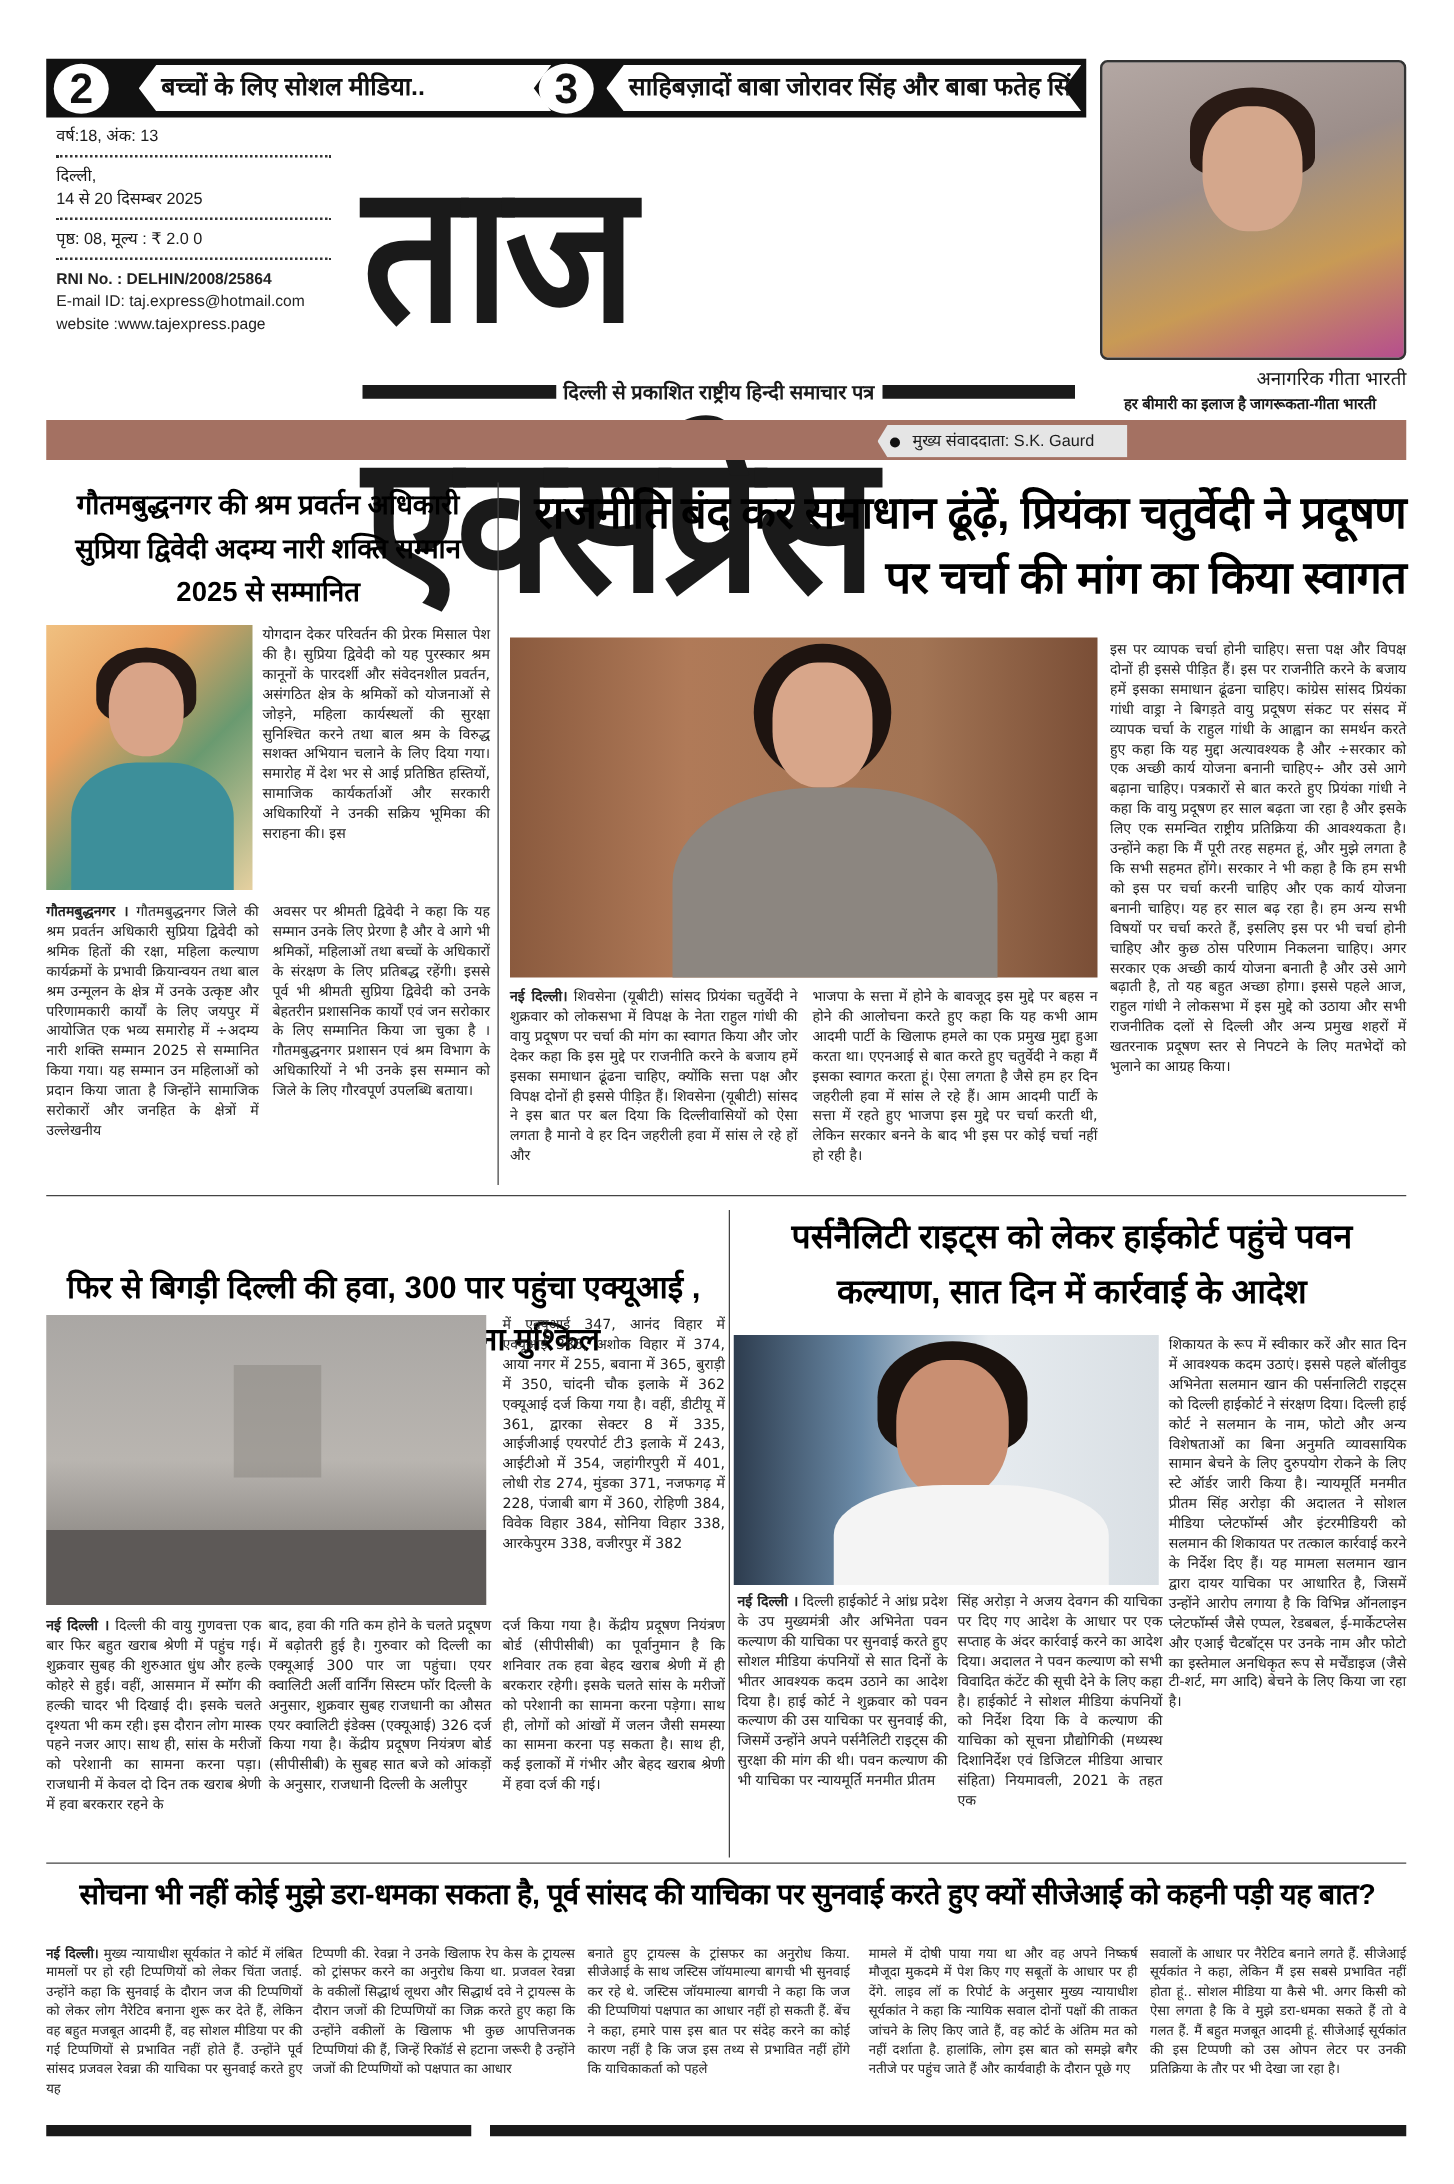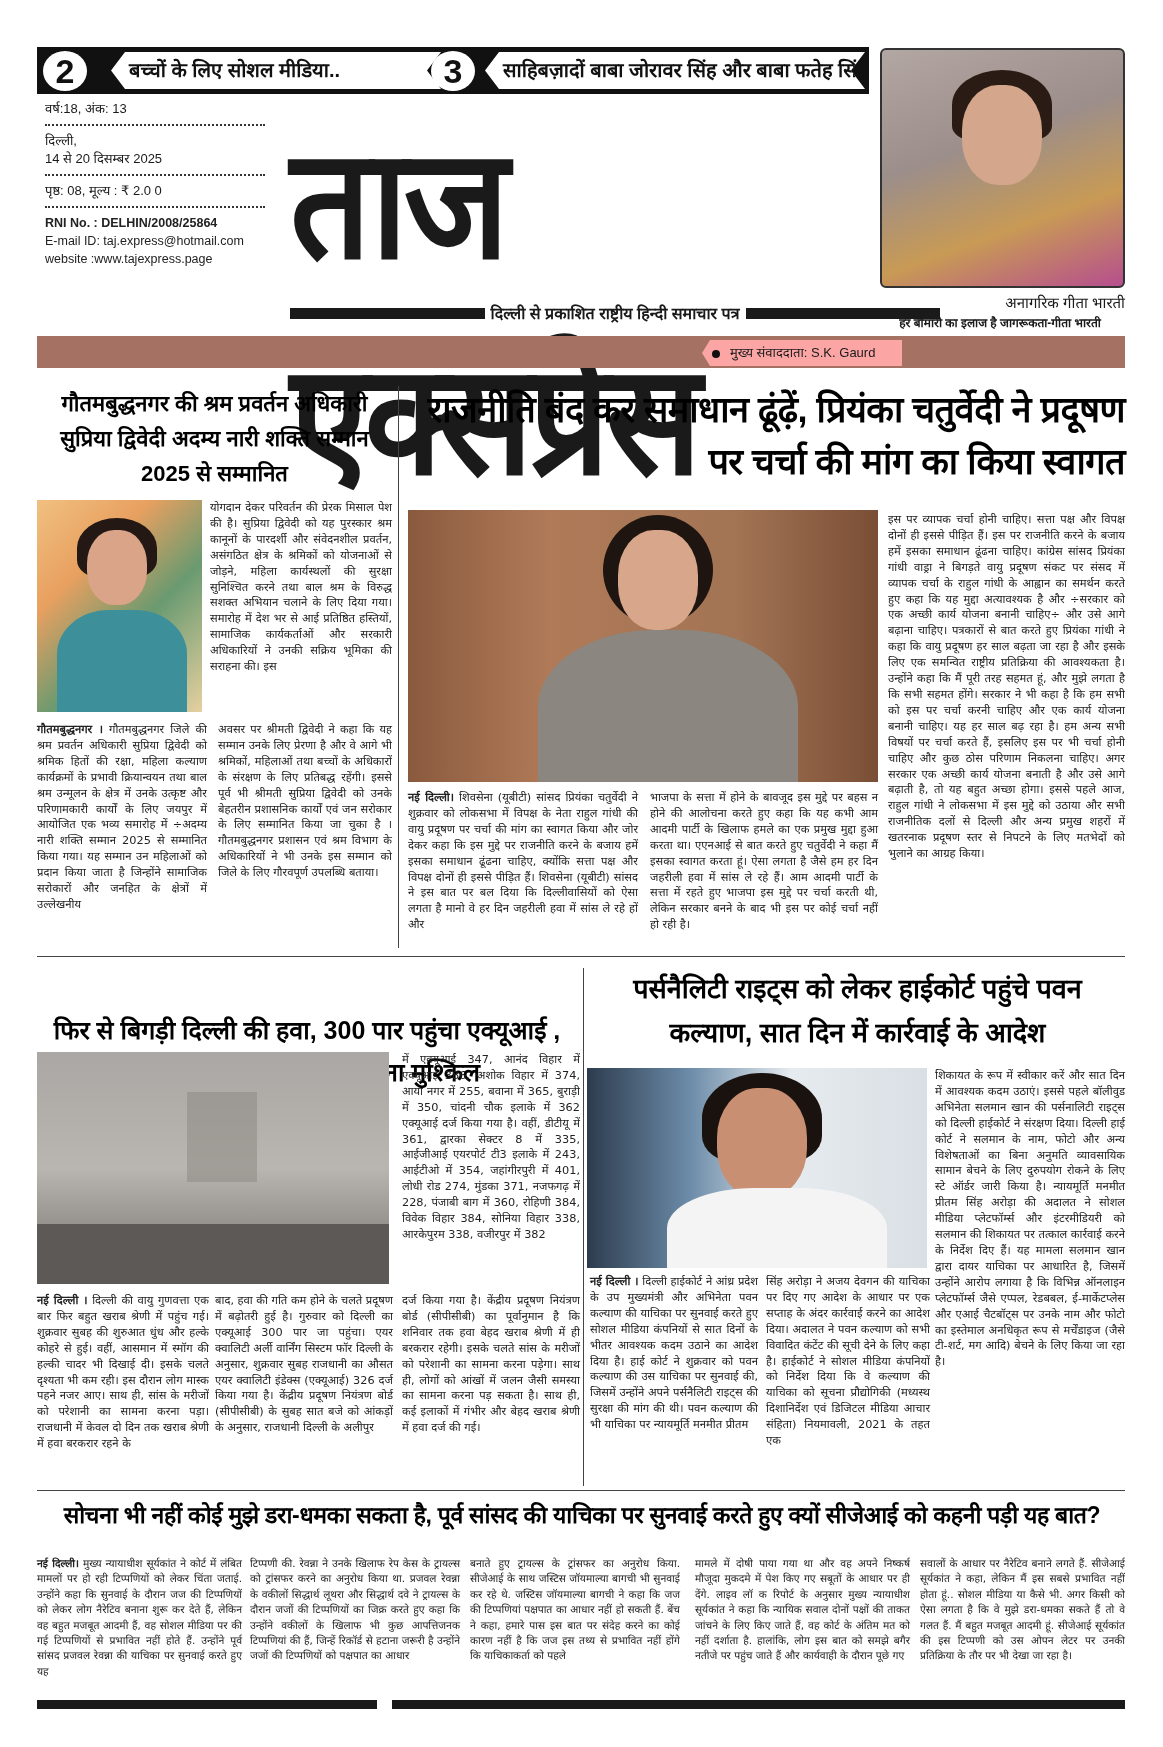--- a/index.html
+++ b/index.html
@@ -5,32 +5,32 @@
   *{box-sizing:border-box;margin:0;padding:0;}
   body{width:1163px;height:1747px;background:#fff;font-family:"Liberation Sans","DejaVu Sans",sans-serif;color:#1a1a1a;position:relative;overflow:hidden;}
   .abs{position:absolute;}
   .teaser-bar{left:37px;top:47px;width:832px;height:47px;background:#111;}
   .teaser-num{position:absolute;top:4px;width:44px;height:40px;border-radius:50%;background:#fff;color:#111;font-weight:bold;font-size:34px;text-align:center;line-height:40px;font-family:"Liberation Sans",sans-serif;}
   .teaser-box{position:absolute;top:5px;height:37px;background:#fff;color:#111;font-weight:bold;font-size:20px;line-height:37px;padding-left:18px;white-space:nowrap;overflow:hidden;clip-path:polygon(14px 0,100% 0,calc(100% - 14px) 50%,100% 100%,14px 100%,0 50%);}
   .meta{left:45px;top:100px;width:220px;font-size:13px;line-height:18px;}
   .meta .dotline{border-bottom:2px dotted #333;margin:6px 0 6px;}
   .meta .en{font-size:12.5px;color:#222;}
   .masthead{left:290px;top:104px;width:560px;height:200px;font-size:142px;font-weight:bold;line-height:200px;letter-spacing:-4px;color:#1a1a1a;font-family:"DejaVu Sans",sans-serif;transform:scaleY(1.08);}
-  .tagline{left:290px;top:302px;width:650px;height:22px;display:flex;align-items:center;}
+  .tagline{left:290px;top:302px;width:570px;height:22px;display:flex;align-items:center;}
   .tagline .bar{flex:1;height:11px;background:#1a1a1a;}
   .tagline .txt{padding:0 6px;font-weight:bold;font-size:16px;white-space:nowrap;}
   .portrait{left:880px;top:48px;width:245px;height:240px;border:2px solid #333;border-radius:6px;background:linear-gradient(160deg,#b3a7a3 0%,#9c8e8a 40%,#c89a55 70%,#b64e8e 100%);overflow:hidden;}
   .portrait .face{position:absolute;left:80px;top:35px;width:80px;height:100px;border-radius:45%;background:#d4a78c;}
   .portrait .hair{position:absolute;left:70px;top:20px;width:100px;height:70px;border-radius:50% 50% 20% 20%;background:#2a1b15;}
   .portrait-cap{left:880px;top:292px;width:245px;text-align:right;font-size:15px;}
   .portrait-slogan{left:870px;top:314px;width:260px;text-align:center;font-size:12px;font-weight:bold;}
   .member-bar{left:37px;top:336px;width:1088px;height:32px;background:#a47162;}
   .member-box{position:absolute;left:0;top:4px;width:408px;height:26px;background:#fff;font-size:13px;line-height:26px;padding-left:6px;clip-path:polygon(0 0,100% 0,calc(100% - 8px) 50%,100% 100%,0 100%);letter-spacing:-0.3px;}
   .weekly{position:absolute;left:420px;top:-2px;width:240px;height:36px;background:#fff;text-align:center;font-weight:bold;font-size:26px;line-height:36px;}
-  .reporter{position:absolute;left:665px;top:4px;width:200px;height:26px;background:#fca5a5;font-size:13px;line-height:26px;padding-left:10px;clip-path:polygon(8px 0,100% 0,100% 100%,8px 100%,0 50%);}
+  .reporter{position:absolute;left:665px;top:4px;width:200px;height:26px;background:#e5e5e5;font-size:13px;line-height:26px;padding-left:10px;clip-path:polygon(8px 0,100% 0,100% 100%,8px 100%,0 50%);}
   .reporter .dot{display:inline-block;width:8px;height:8px;border-radius:50%;background:#111;margin-right:10px;vertical-align:middle;}
   h1,h2{font-weight:bold;text-align:center;color:#000000;}
   .hl-left{left:37px;top:386px;width:355px;font-size:22px;line-height:35px;}
   .hl-main{left:405px;top:384px;width:720px;font-size:36px;line-height:52px;letter-spacing:-0.5px;text-align:right;}
   .vrule{background:#444;width:1px;}
   .col-text{font-size:11.3px;line-height:15.9px;text-align:justify;font-family:"DejaVu Sans",sans-serif;color:#222;}
   .col-text b{font-weight:bold;}
   .photo{overflow:hidden;}
   .photo-woman{left:37px;top:500px;width:165px;height:212px;background:linear-gradient(135deg,#f0c080 0%,#e8a060 30%,#6a9a70 60%,#e6d0a0 100%);}
   .photo-woman .f{position:absolute;left:50px;top:30px;width:60px;height:75px;border-radius:45%;background:#d9a488;}

